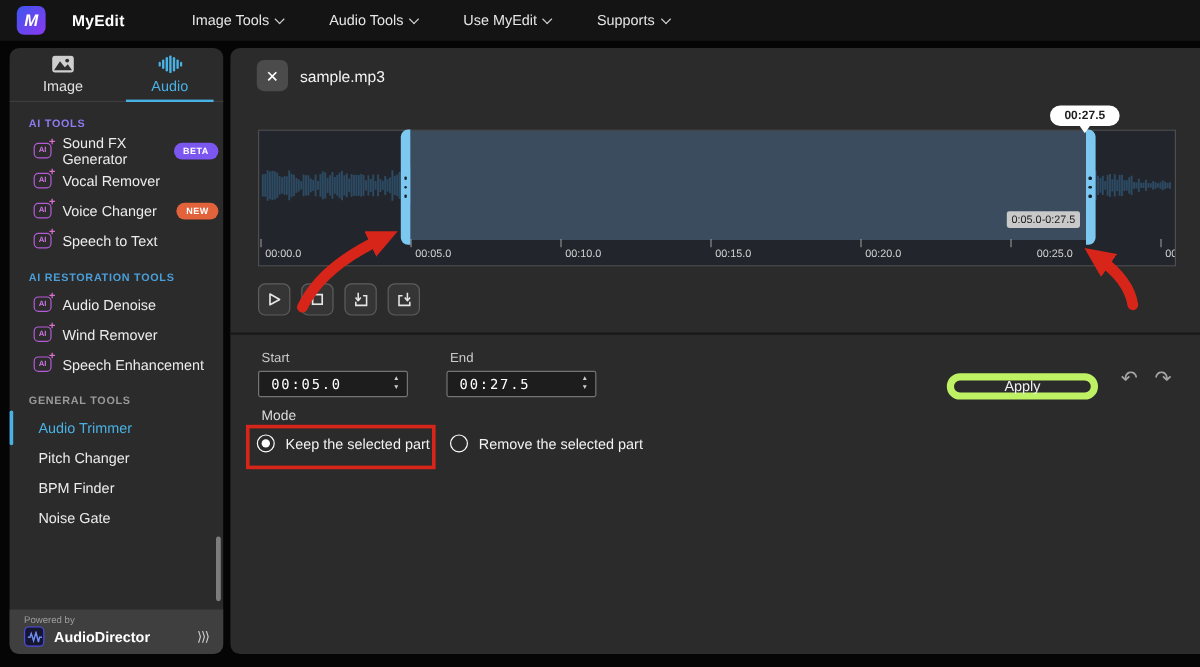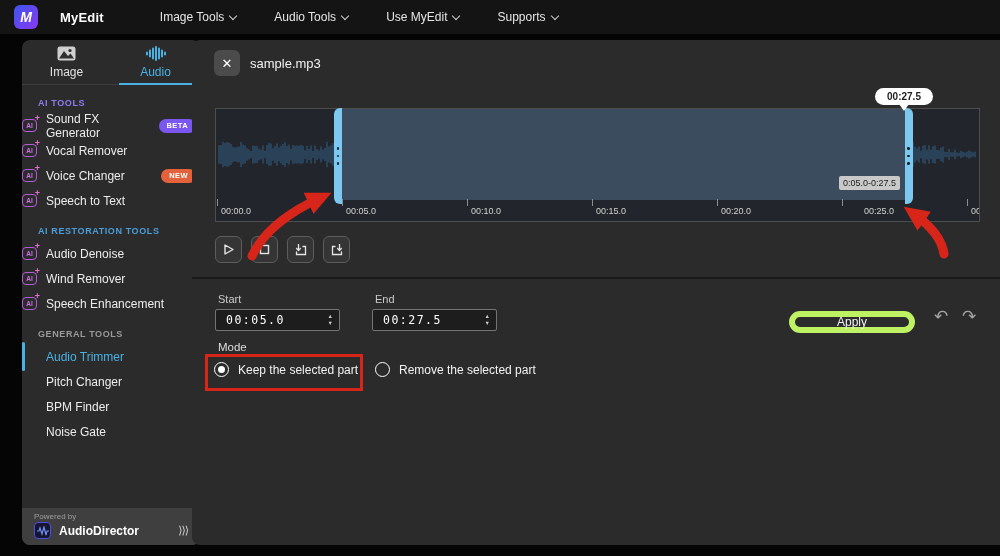--- a/index.html
+++ b/index.html
@@ -22,30 +22,30 @@
     gap:7px; padding:0 13px; font-size:12px; color:#fff; background:#1a1a1a; cursor:pointer; }
   .dl-btn { height:26px; background:#45b3e7; border-radius:14px; display:flex; align-items:center;
     color:#fff; cursor:pointer; overflow:hidden; }
   .dl-main { display:flex; align-items:center; gap:7px; padding:0 11px 0 13px; font-size:12px; font-weight:600; }
   .dl-caret { border-left:1px solid rgba(255,255,255,.55); padding:0 9px; height:100%; display:flex; align-items:center; }
   .dl-caret .chev { border-color:#fff; }
   .avatar { width:26px; height:26px; border-radius:50%; background:#7a4bd6; color:#fff; font-size:12px;
     font-weight:600; display:flex; align-items:center; justify-content:center; cursor:pointer; }
 
   
-  .sidebar { position:absolute; left:22px; top:40px; width:178px; height:505px; background:#2b2b2b;
+  .sidebar { position:absolute; left:8px; top:40px; width:178px; height:505px; background:#2b2b2b;
     border-radius:8px; }
   .tabs { display:flex; height:45px; border-bottom:1px solid #3d3d3d; }
   .tab { flex:1; display:flex; flex-direction:column; align-items:center; justify-content:center; gap:4px;
     font-size:12px; color:#e0e0e0; position:relative; cursor:pointer; }
   .tab.active { color:#49b1e4; }
   .tab.active::after { content:''; position:absolute; bottom:-1px; left:8px; right:8px; height:2px; background:#49b1e4; }
   .section-title { font-size:9px; font-weight:700; letter-spacing:.6px; margin:13px 0 5px 16px; }
   .t-purple { color:#8d7bf0; } .t-blue { color:#4a9ed9; } .t-gray { color:#9a9a9a; }
-  .item { display:flex; align-items:center; gap:9px; height:25px; font-size:12px;
+  .item { display:flex; align-items:center; gap:9px; height:25px; padding-left:20px; font-size:12px;
     color:#ececec; position:relative; cursor:pointer; }
   .item.plain { padding-left:24px; }
   .item.active { color:#49b1e4; }
   .item.active::before { content:''; position:absolute; left:0; top:-2px; bottom:-2px; width:3px;
     background:#49b1e4; border-radius:2px; }
   .ai-ic { width:15px; height:13px; border:1.3px solid #b55bd8; border-radius:4px; color:#cb74e2;
     font-size:6.5px; font-weight:700; display:flex; align-items:center; justify-content:center;
     position:relative; flex:0 0 auto; }
   .ai-ic::before { content:'AI'; }
   .ai-ic::after { content:'+'; position:absolute; top:-7px; right:-4px; color:#e070d0; font-size:9px; font-weight:700; }

